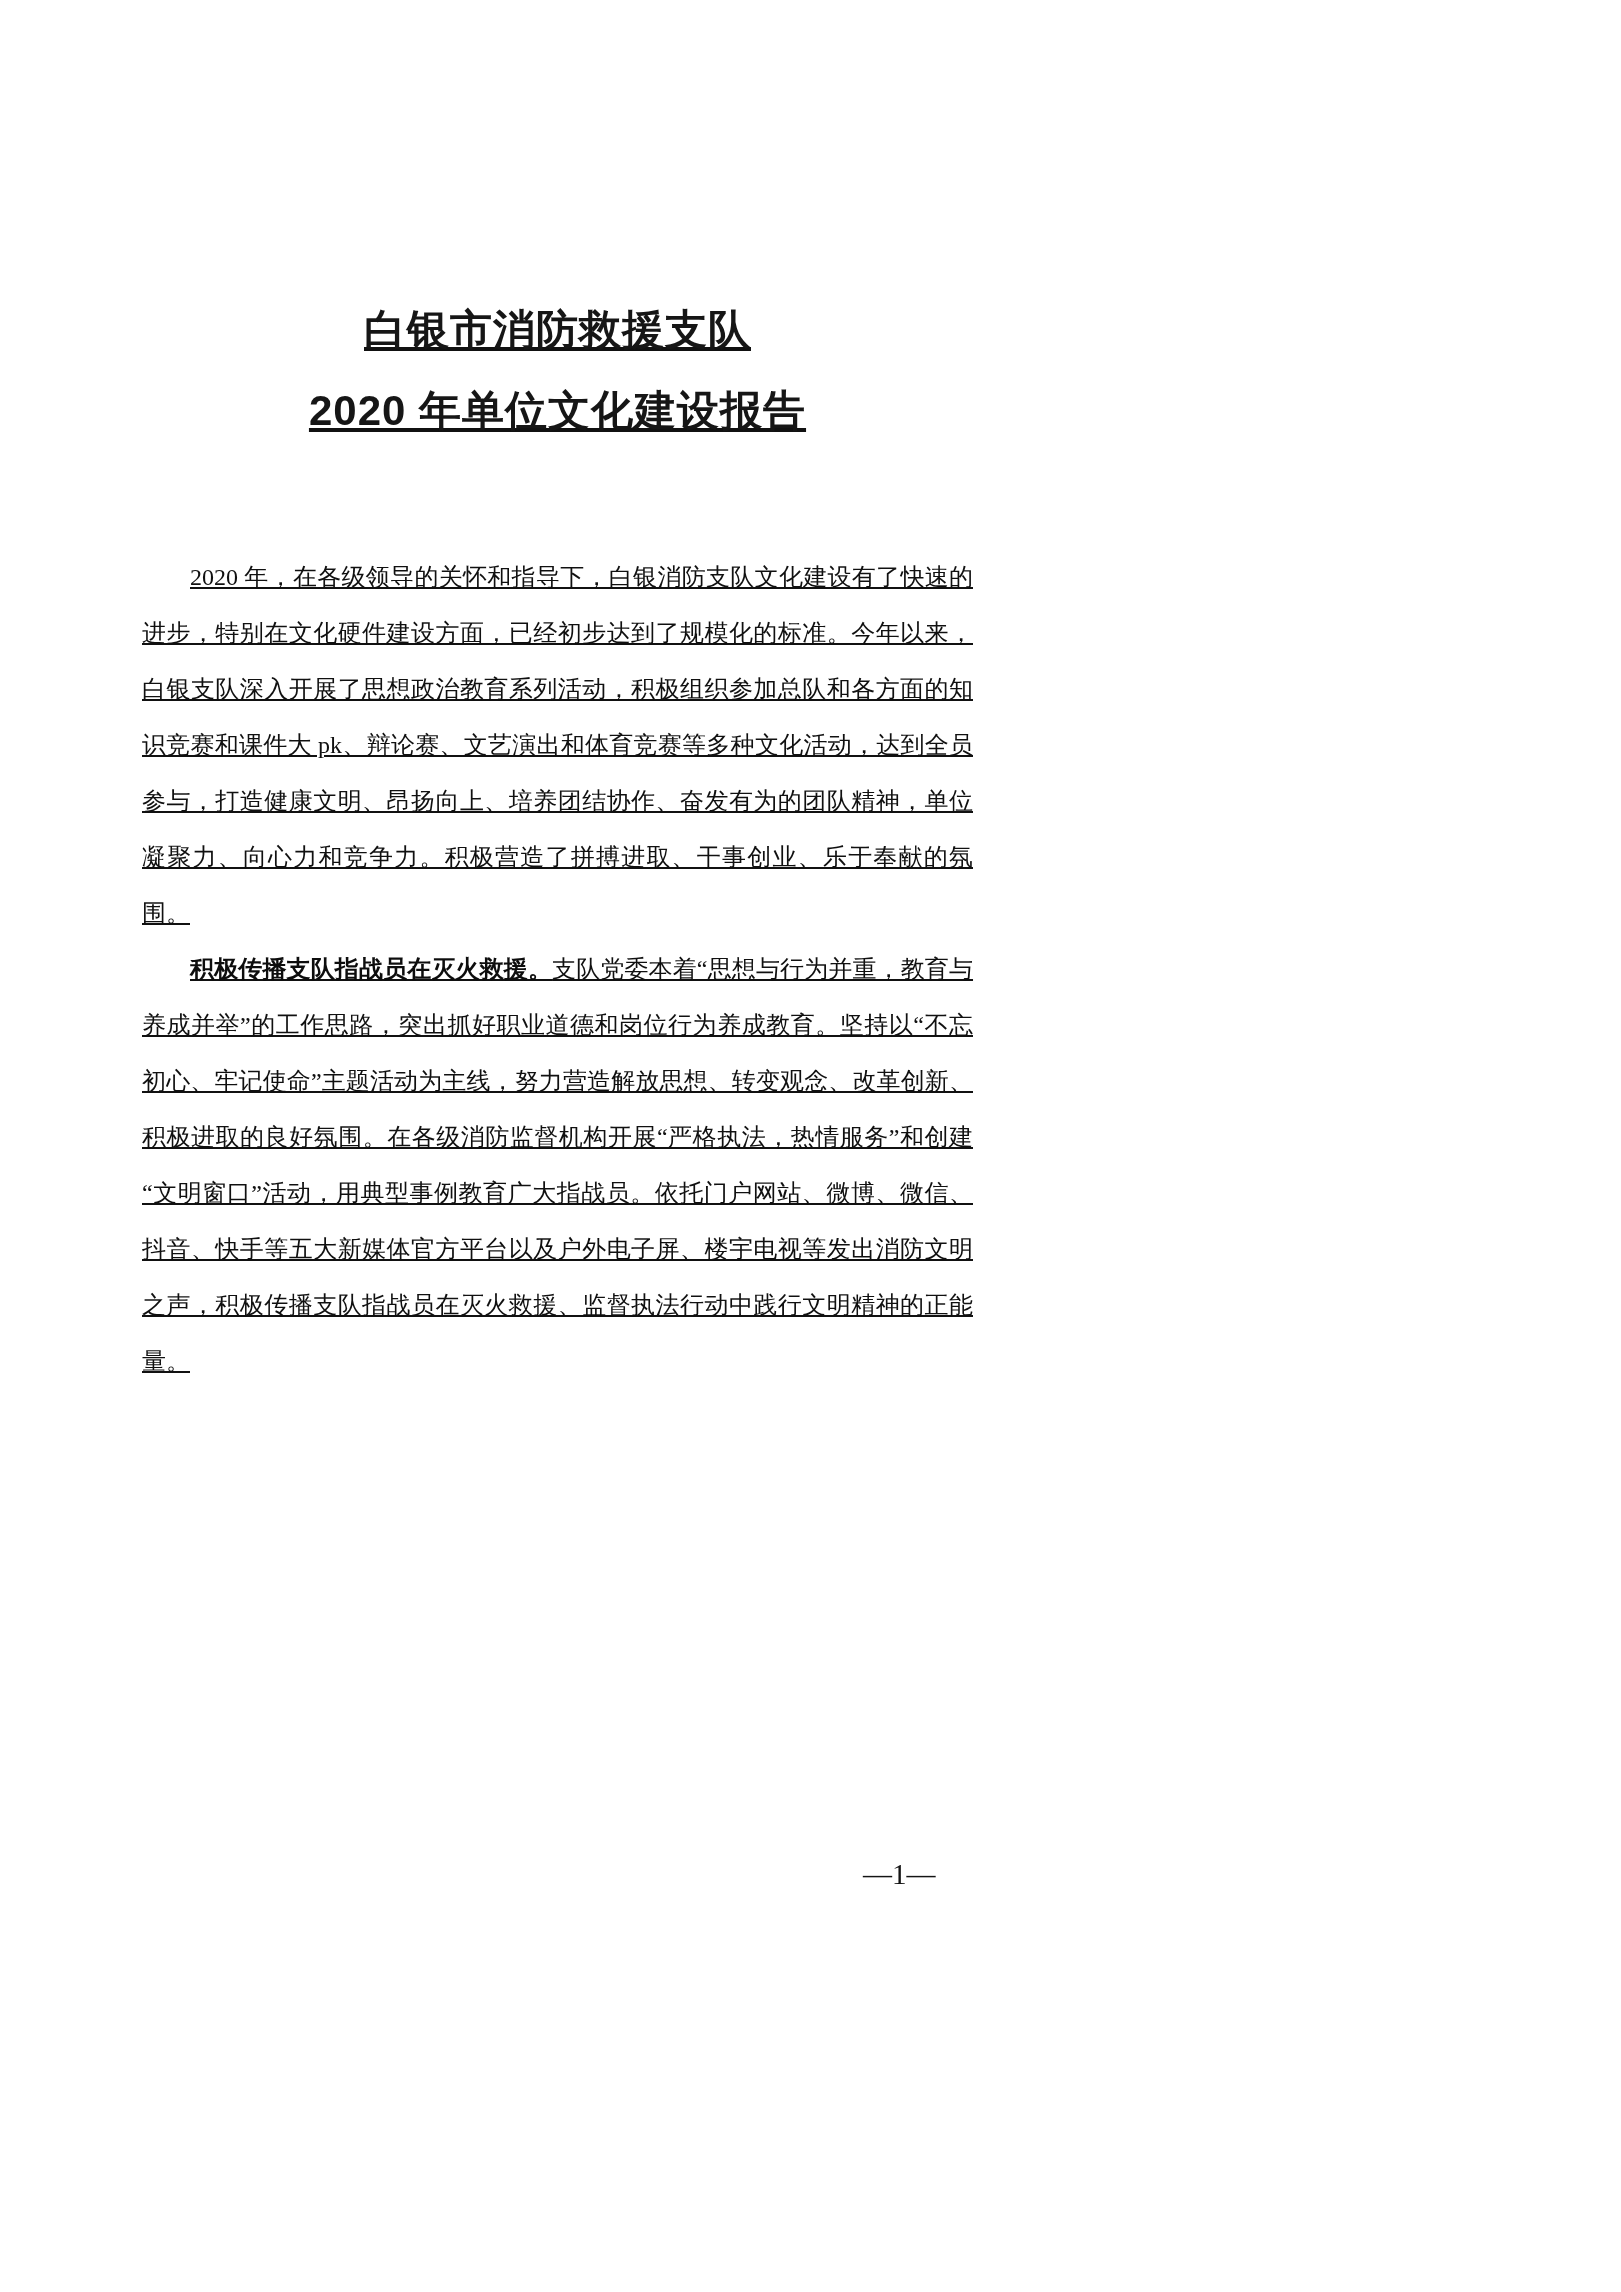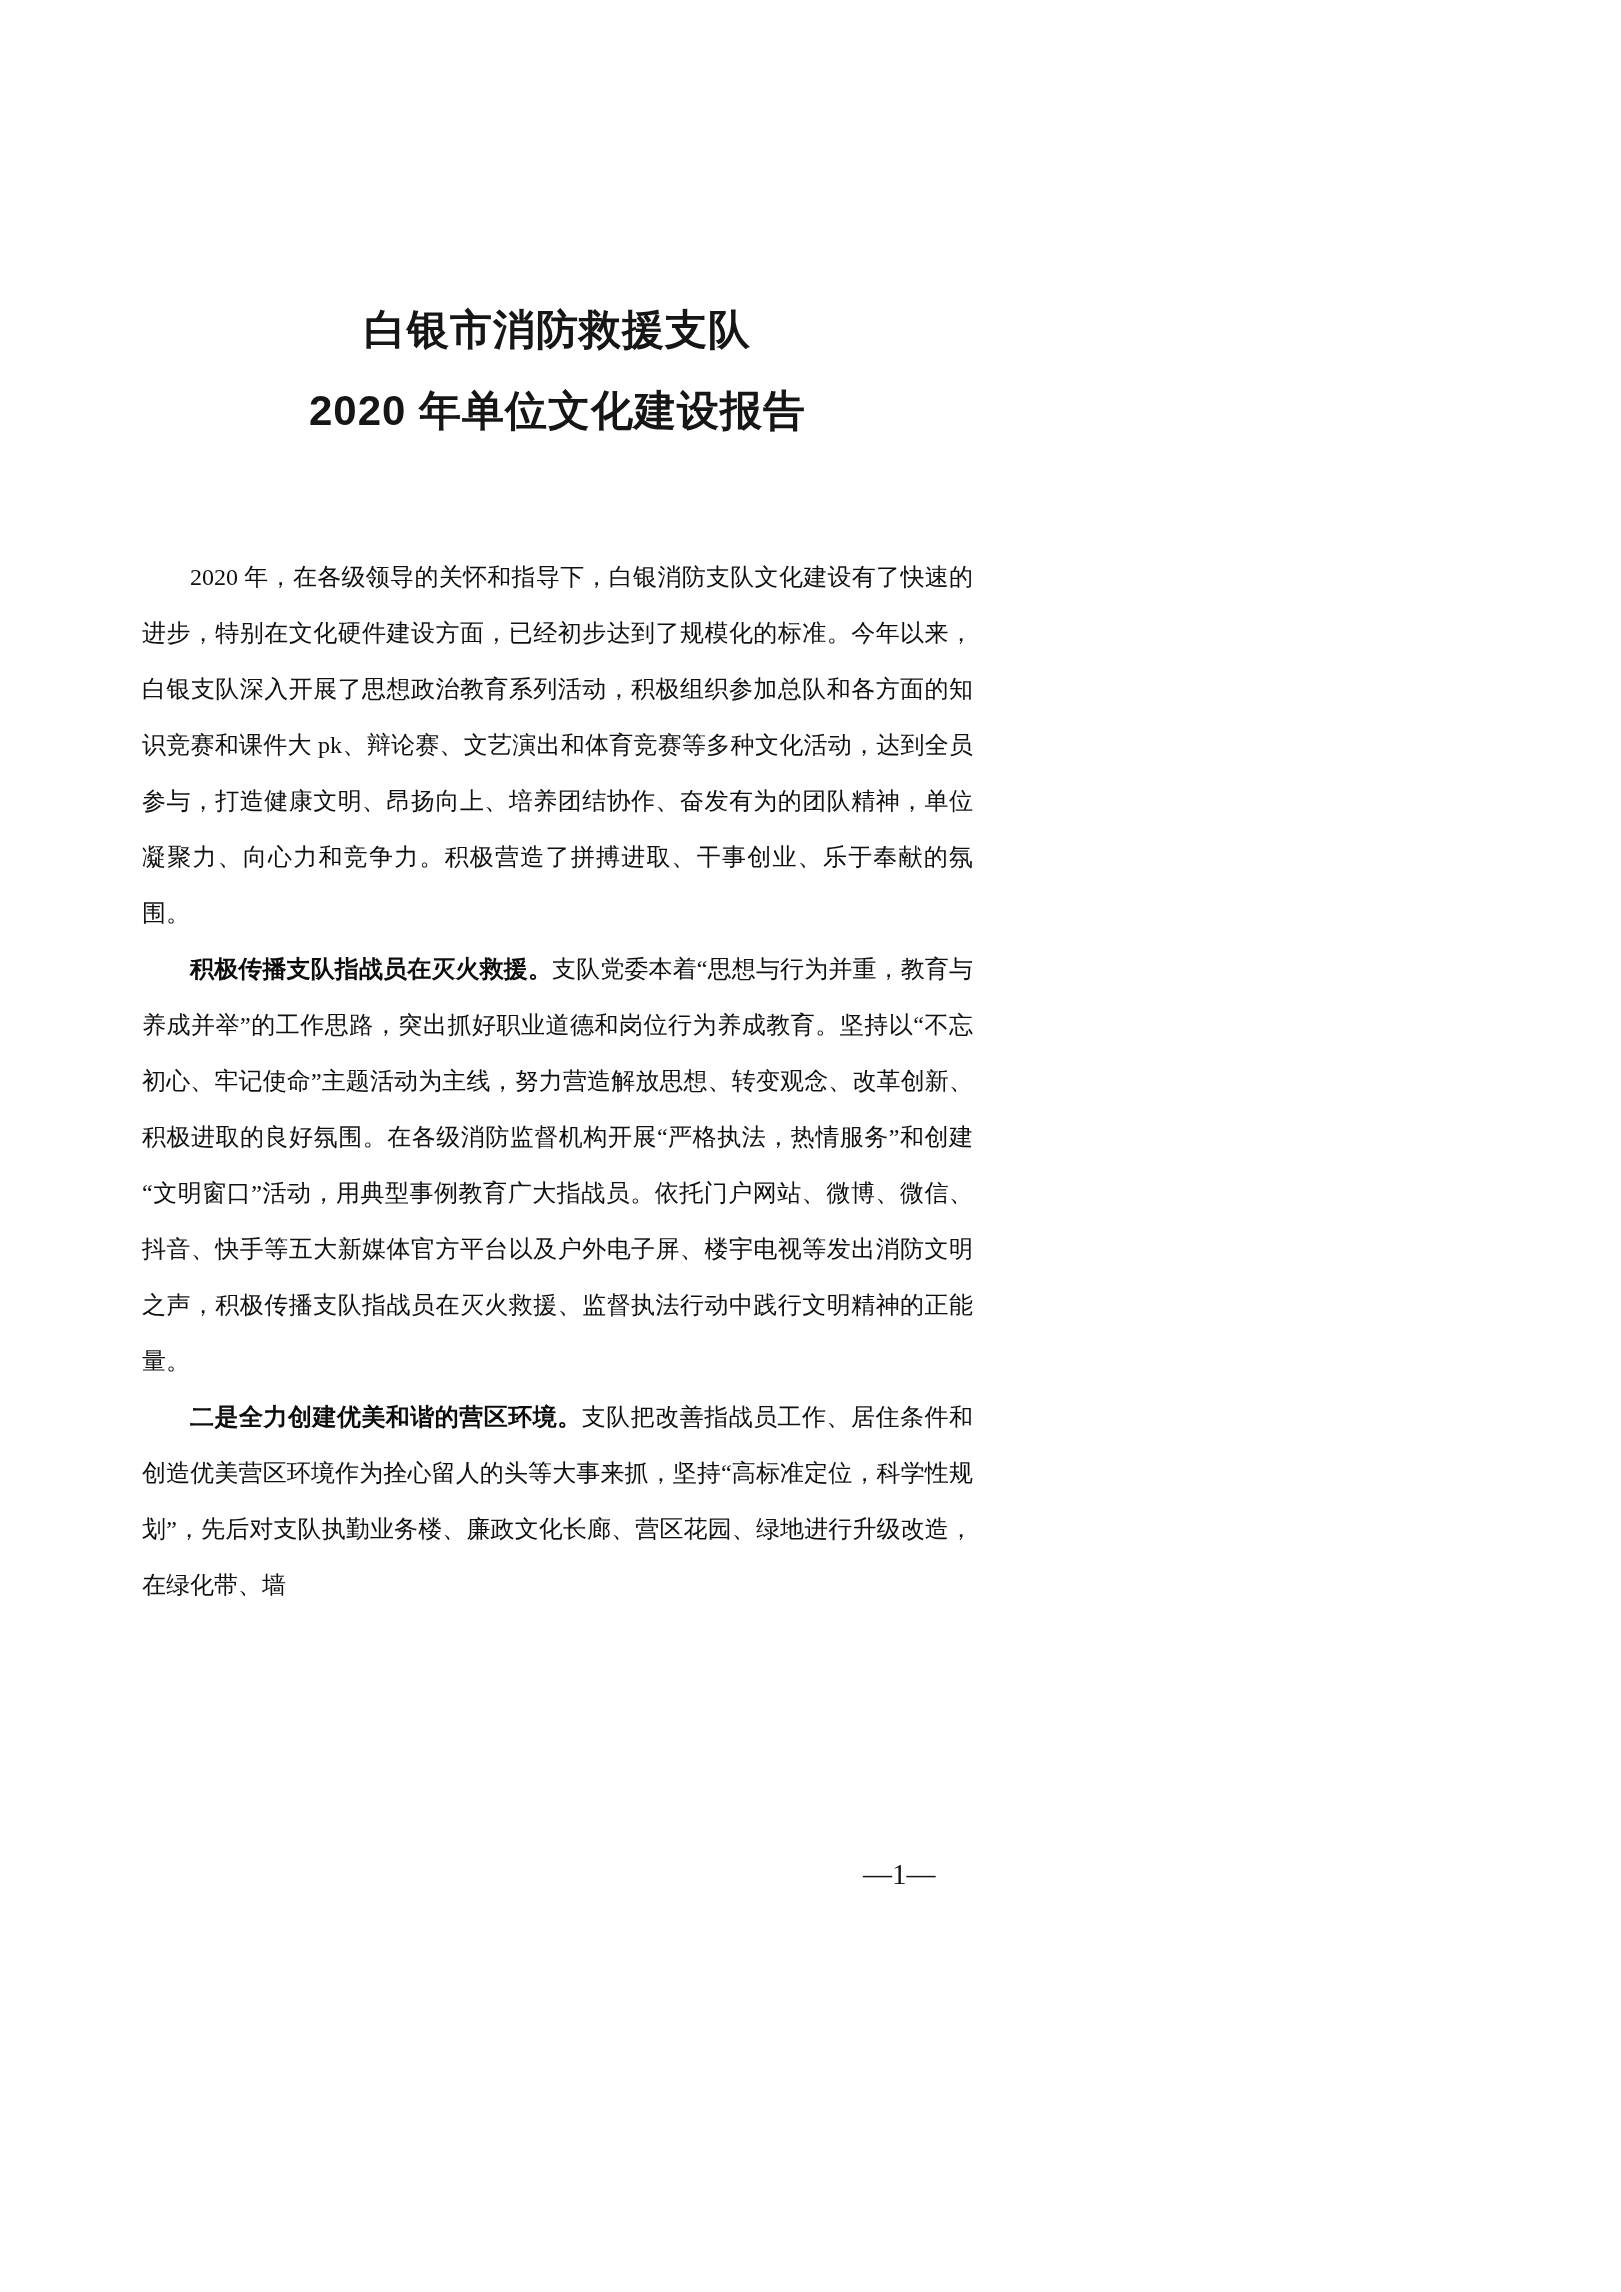--- a/index.html
+++ b/index.html
@@ -13,20 +13,21 @@
     height: 2293px;
     background: #ffffff;
     overflow: hidden;
     color: #111111;
   }
   .content {
     position: absolute;
     left: 142px;
     top: 289px;
     width: 831px;
+    text-decoration: underline;
   }
   .title-block {
     text-align: center;
   }
   .title-line {
     margin: 0;
     font-family: "Liberation Sans", "DejaVu Sans", sans-serif;
     font-weight: 700;
     font-size: 42px;
     line-height: 81px;
@@ -67,20 +68,19 @@
   <div class="content">
 
     <div class="title-block">
       <h1 class="title-line">白银市消防救援支队</h1>
       <h1 class="title-line">2020 年单位文化建设报告</h1>
     </div>
 
     <div class="body-text">
       <p><span>2020 年，在各级领导的关怀和指导下，白银消防支队文化建设有了快速的进步，特别在文化硬件建设方面，已经初步达到了规模化的标准。今年以来，白银支队深入开展了思想政治教育系列活动，积极组织参加总队和各方面的知识竞赛和课件大 pk、辩论赛、文艺演出和体育竞赛等多种文化活动，达到全员参与，打造健康文明、昂扬向上、培养团结协作、奋发有为的团队精神，单位凝聚力、向心力和竞争力。积极营造了拼搏进取、干事创业、乐于奉献的氛围。</span></p>
       <p><span class="para-lead">积极传播支队指战员在灭火救援。</span><span>支队党委本着“思想与行为并重，教育与养成并举”的工作思路，突出抓好职业道德和岗位行为养成教育。坚持以“不忘初心、牢记使命”主题活动为主线，努力营造解放思想、转变观念、改革创新、积极进取的良好氛围。在各级消防监督机构开展“严格执法，热情服务”和创建“文明窗口”活动，用典型事例教育广大指战员。依托门户网站、微博、微信、抖音、快手等五大新媒体官方平台以及户外电子屏、楼宇电视等发出消防文明之声，积极传播支队指战员在灭火救援、监督执法行动中践行文明精神的正能量。</span></p>
-      <p><span class="para-lead">二是全力创建优美和谐的营区环境。</span><span>支队把改善指战员工作、居住条件和创造优美营区环境作为拴心留人的头等大事来抓，坚持“高标准定位，科学性规划”，先后对支队执勤业务楼、廉政文化长廊、营区花园、绿地进行升级改造，在绿化带、墙</span></p>
     </div>
 
   </div>
 
   <div class="page-number">—1—</div>
 </div>
 
 
 </body></html>

